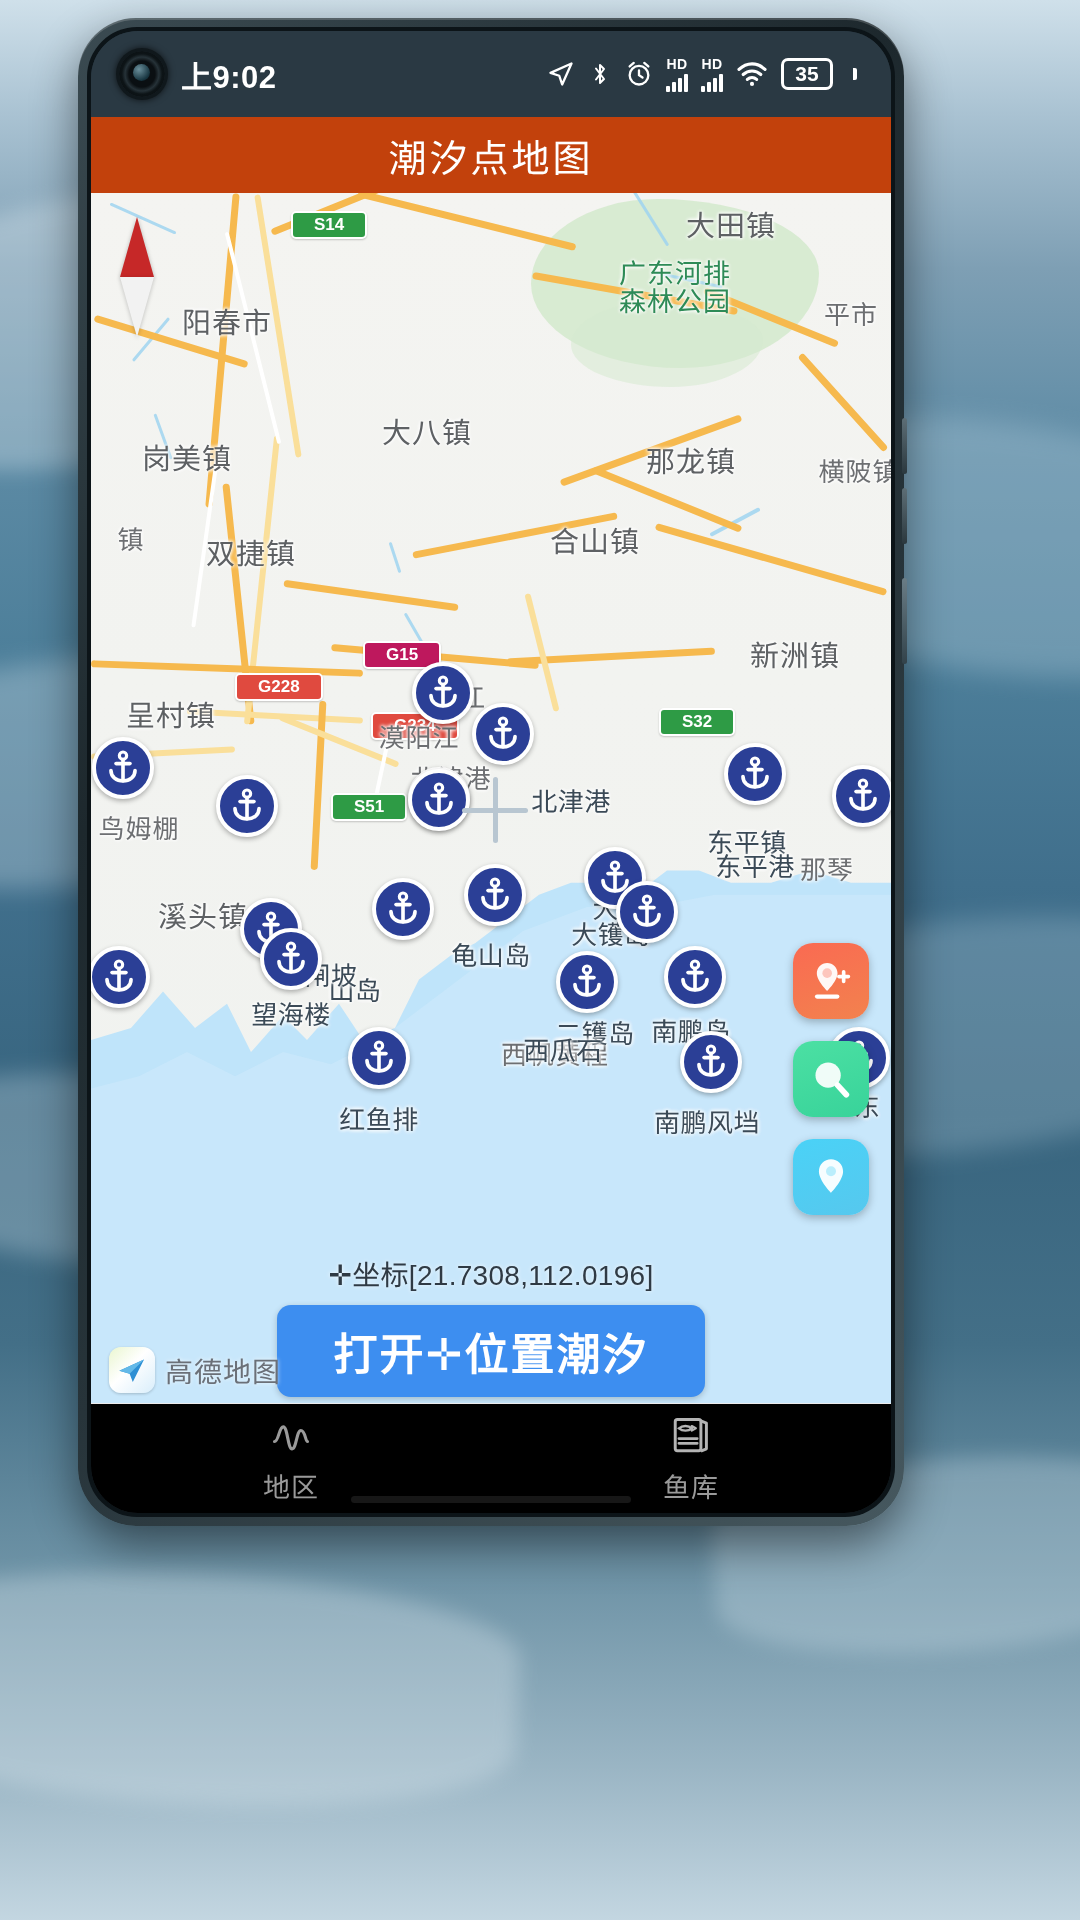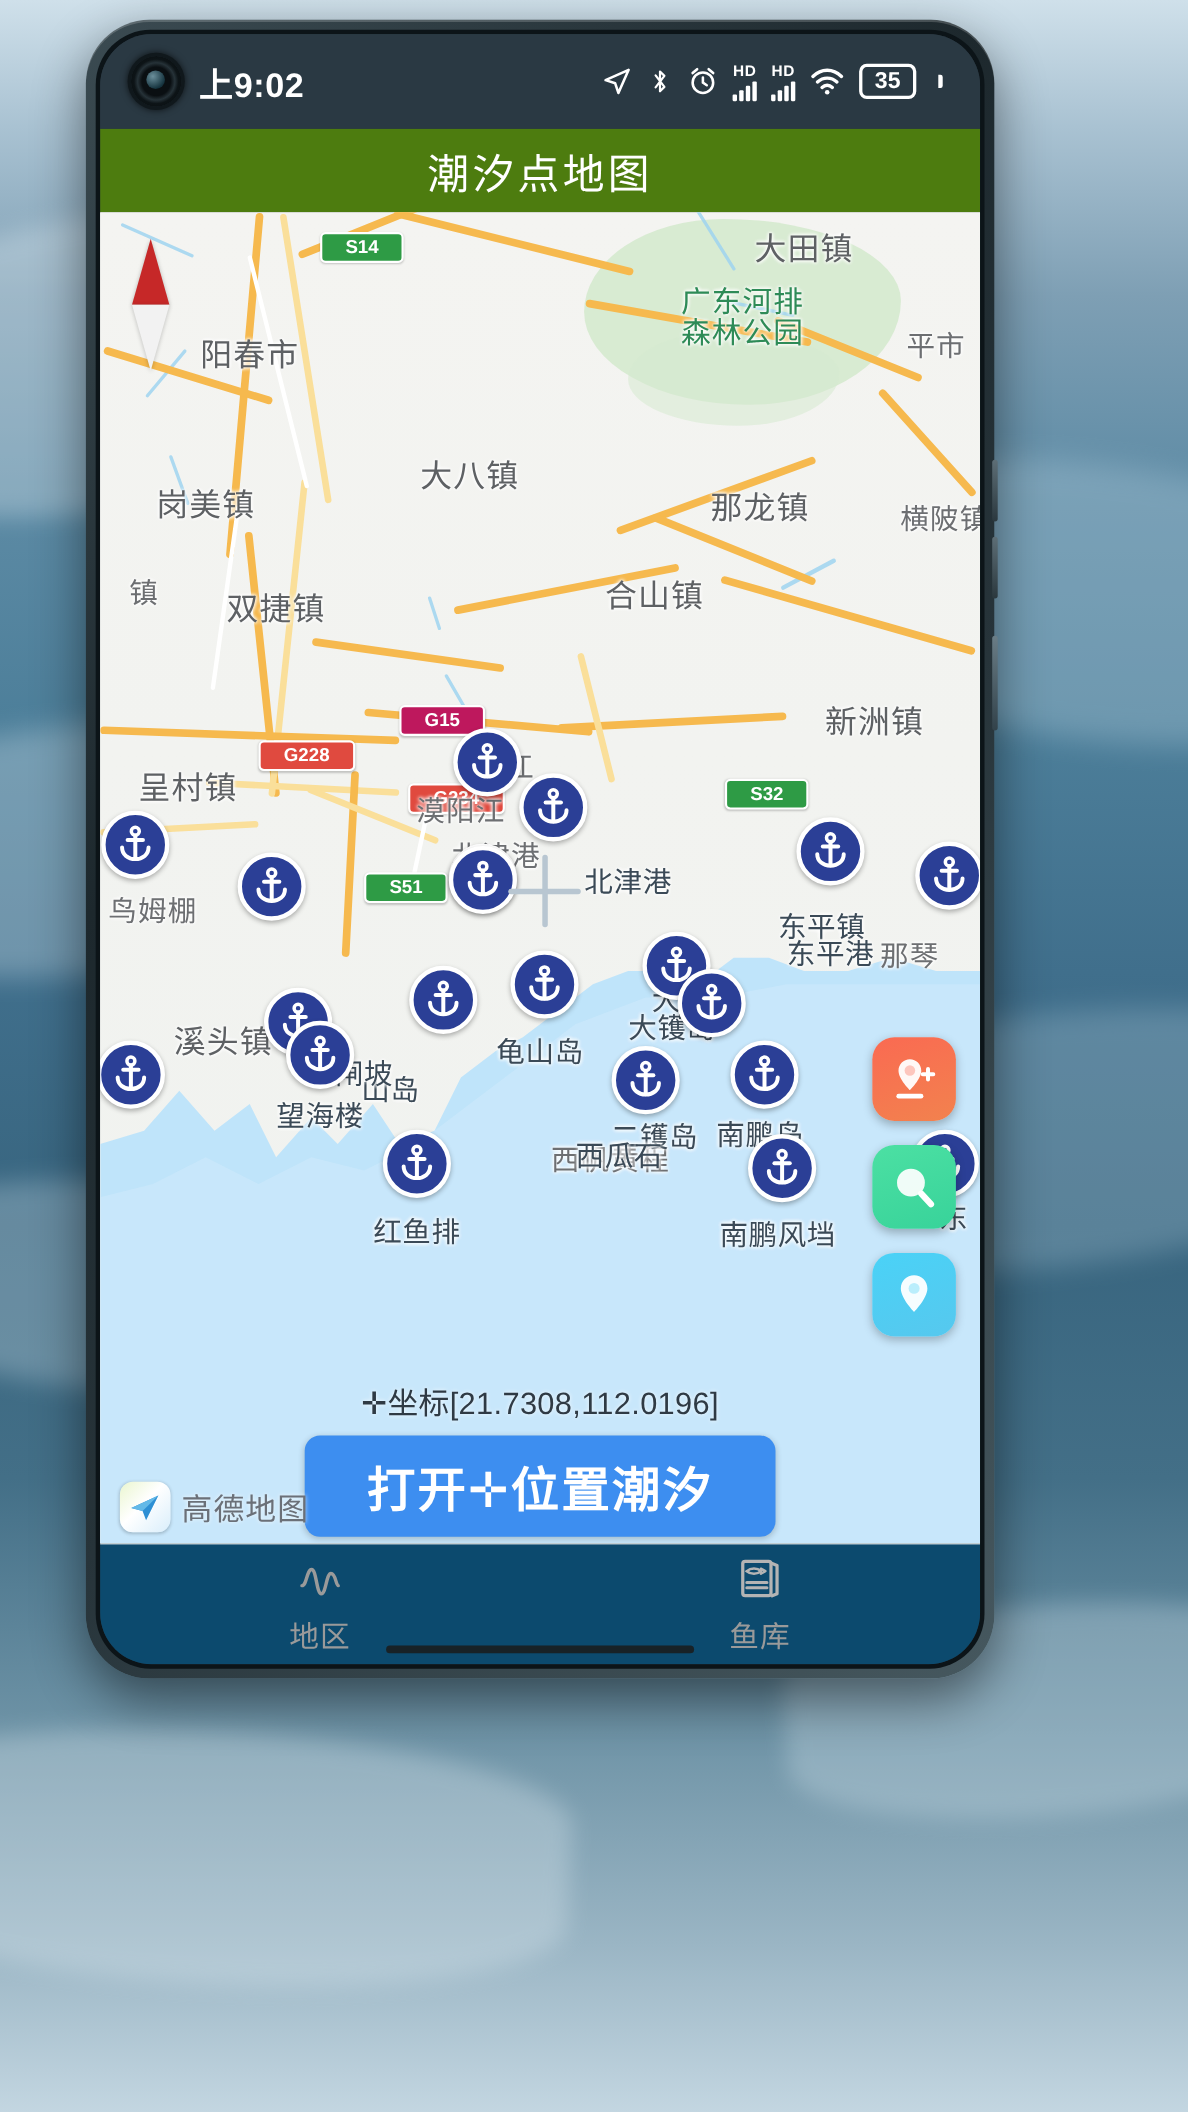--- a/index.html
+++ b/index.html
@@ -79,21 +79,21 @@
     display:flex;align-items:center;gap:20px;
   }
   #batt-body{
     border:3px solid #fff;border-radius:7px;padding:1px 5px;min-width:52px;
     text-align:center;font-size:21px;font-weight:700;line-height:1.15;
   }
   #batt-tip{width:4px;height:12px;background:#fff;border-radius:0 2px 2px 0;}
 
   
   #titlebar{
-    flex:0 0 76px; background:#4d7c0f; color:#fff;
+    flex:0 0 76px; background:#c2410c; color:#fff;
     display:flex; align-items:center; justify-content:center;
     font-size:38px; letter-spacing:3px; font-weight:500;
   }
 
   
   #map{
     position:relative; flex:1 1 auto; overflow:hidden;
     background:#f2f3f0;
   }
   #land{
@@ -205,21 +205,21 @@
     width:46px;height:46px;border-radius:12px;
     background:linear-gradient(135deg,#eaf6cf 0%,#ffffff 45%,#d9eefb 100%);
     display:flex;align-items:center;justify-content:center;
     box-shadow:0 1px 3px rgba(0,0,0,.2);
   }
   #amap-logo svg{width:32px;height:32px;}
   #amap-text{color:#6b7078;font-size:28px;letter-spacing:1px;text-shadow:0 0 4px rgba(255,255,255,.8);}
 
   
   #bottomnav{
-    flex:0 0 110px; background:#0c4a6e; display:flex; align-items:center;
+    flex:0 0 110px; background:#000000; display:flex; align-items:center;
     border-top:1px solid #ececed;
   }
   .navitem{
     flex:1 1 0; display:flex; flex-direction:column; align-items:center; justify-content:center; gap:7px;
   }
   .navitem .ico{height:46px;display:flex;align-items:center;justify-content:center;}
   .navitem .ico svg{width:44px;height:44px;}
   .navitem .lbl{font-size:27px;color:#9a9a9a;letter-spacing:1px;}
   .navitem.active .lbl{color:#e0a03c;}
   #homebar{
@@ -366,21 +366,21 @@
             <div class="maplabel " style="left: 96%; top: 22.8%; transform: translate(-50%, -50%);">横陂镇</div>
             <div class="maplabel " style="left: 5%; top: 28.4%; transform: translate(-50%, -50%);">镇</div>
             <div class="maplabel big" style="left: 20%; top: 29.6%; transform: translate(-50%, -50%);">双捷镇</div>
             <div class="maplabel big" style="left: 63%; top: 28.6%; transform: translate(-50%, -50%);">合山镇</div>
             <div class="maplabel big" style="left: 88%; top: 38%; transform: translate(-50%, -50%);">新洲镇</div>
             <div class="maplabel big" style="left: 10%; top: 43%; transform: translate(-50%, -50%);">呈村镇</div>
             <div class="maplabel " style="left: 41%; top: 44.8%; transform: translate(-50%, -50%);">漠阳江</div>
             <div class="maplabel " style="left: 46%; top: 41.5%; transform: translate(-50%, -50%);">阳江</div>
             <div class="maplabel " style="left: 45%; top: 48.2%; transform: translate(-50%, -50%);">北津港</div>
             <div class="maplabel " style="left: 6%; top: 52.3%; transform: translate(-50%, -50%);">鸟姆棚</div>
-            <div class="maplabel big" style="left: 14%; top: 59.6%; transform: translate(-50%, -50%); margin-top: 30px;">溪头镇</div>
+            <div class="maplabel big" style="left: 14%; top: 59.6%; transform: translate(-50%, -50%);">溪头镇</div>
             <div class="maplabel " style="left: 92%; top: 55.7%; transform: translate(-50%, -50%);">那琴</div>
             <div class="maplabel " style="left: 58%; top: 71%; transform: translate(-50%, -50%);">西帆黄程</div>
           </div>
 
       <div id="sealabels">
             <div class="pinlabel" style="left: 60%; top: 48.6%;">北津港</div>
             <div class="pinlabel" style="left: 82%; top: 52%;">东平镇</div>
             <div class="pinlabel" style="left: 83%; top: 54%;">东平港</div>
             <div class="pinlabel" style="left: 65%; top: 59.6%;">大镬岛</div>
             <div class="pinlabel" style="left: 66%; top: 57.4%;">大镬</div>

